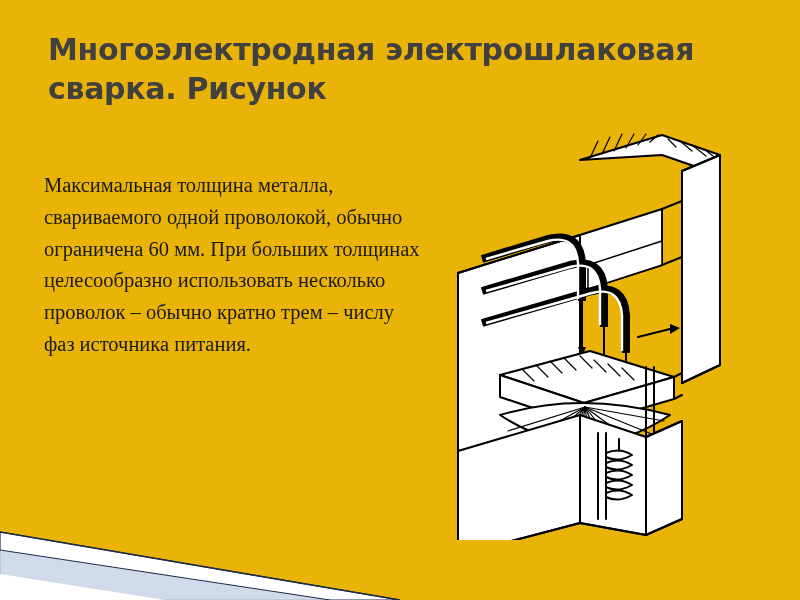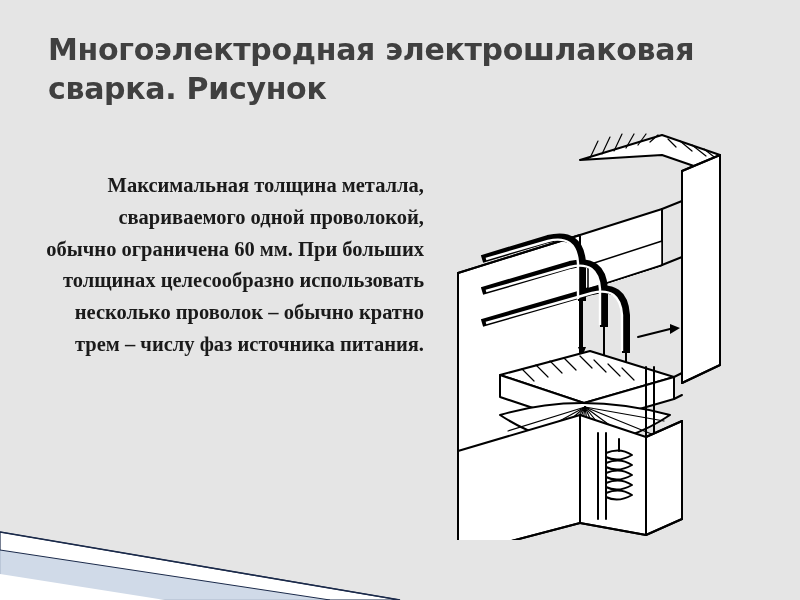--- a/index.html
+++ b/index.html
@@ -14,21 +14,21 @@
     font-family: "Liberation Sans", sans-serif;
     position: relative;
   }
 
   .slide {
     position: absolute;
     left: 0;
     top: 0;
     width: 800px;
     height: 600px;
-    background: #e5e5e5;
+    background: #eab308;
     overflow: hidden;
   }
 
   
   .title {
     position: absolute;
     left: 48px;
     top: 30px;
     width: 710px;
     font-family: "DejaVu Sans", sans-serif;
@@ -42,22 +42,21 @@
   
   .body-text {
     position: absolute;
     left: 44px;
     top: 170px;
     width: 380px;
     font-family: "Liberation Serif", serif;
     font-size: 20.5px;
     line-height: 1.55;
     color: #1a1a1a;
-    text-align: right;
-    font-weight: bold;
+    text-align: left;
   }
 
   
   .ribbon {
     position: absolute;
     left: 0;
     bottom: 0;
     width: 800px;
     height: 110px;
     pointer-events: none;

